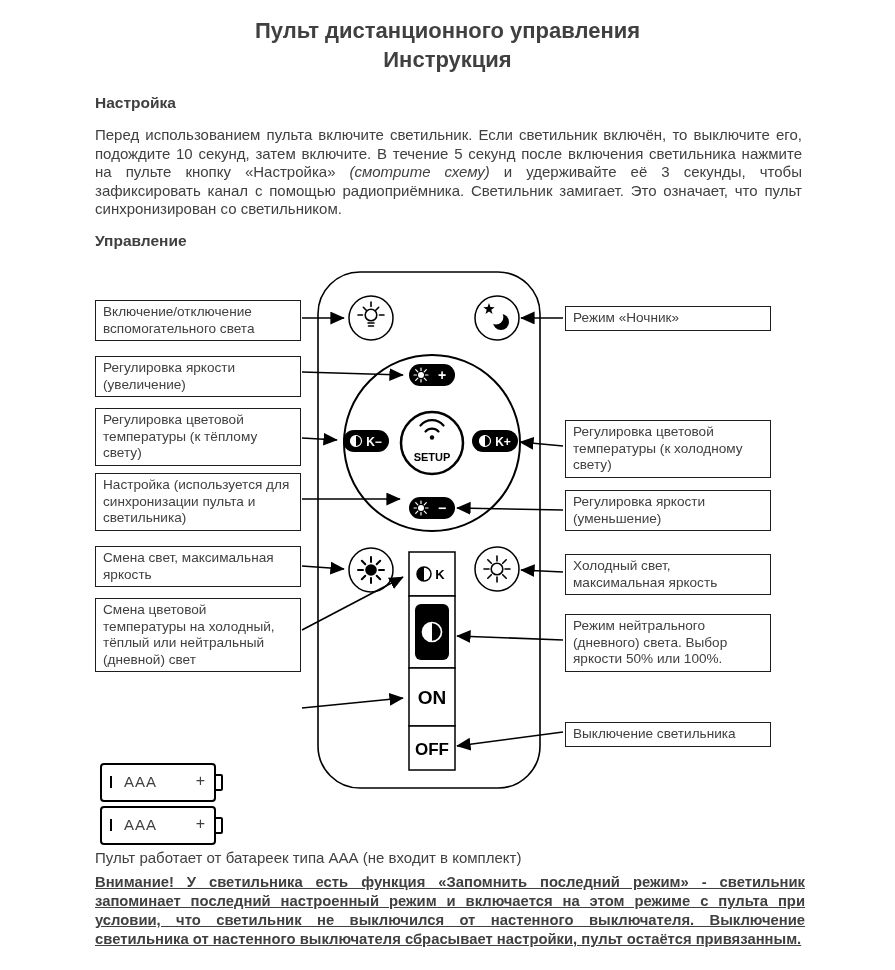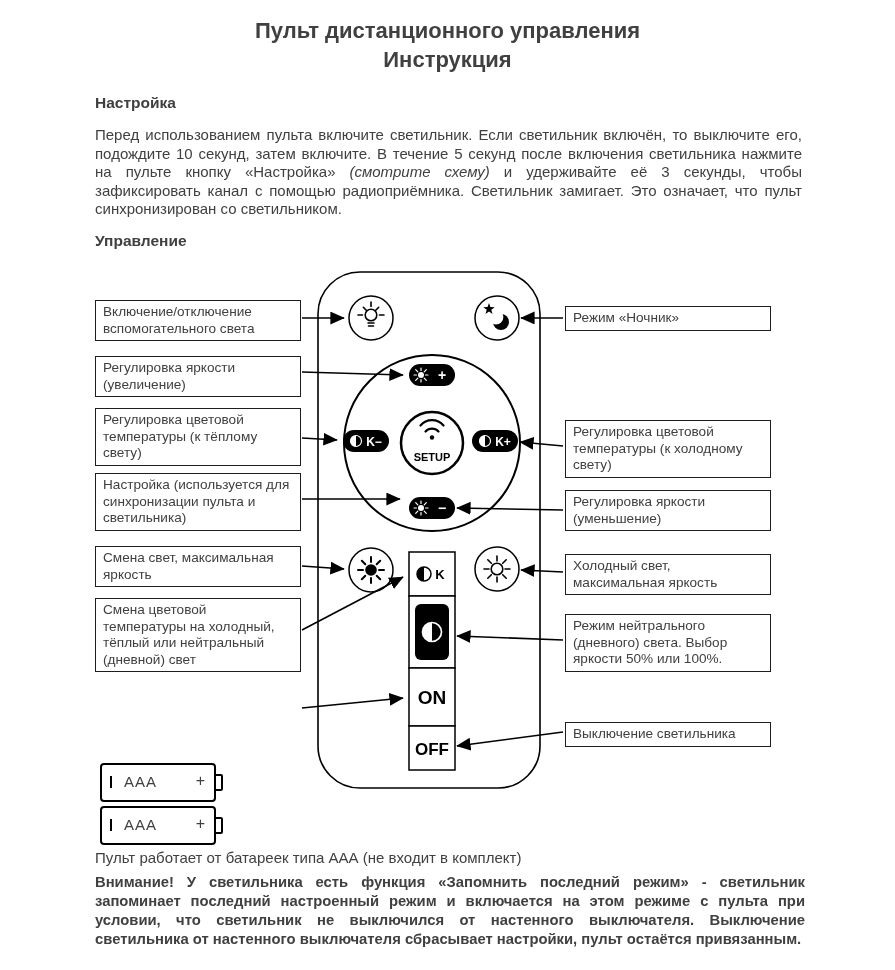--- a/index.html
+++ b/index.html
@@ -19,21 +19,21 @@
   svg text { font-family:"Liberation Sans","DejaVu Sans",sans-serif; }
   .battery { position:absolute; left:100px; width:112px; height:35px;
              border:2px solid #000; border-radius:4px; background:#fff; }
   .battery .term { position:absolute; left:8px; top:11px; width:2px; height:12px; background:#000; }
   .battery .lbl  { position:absolute; left:22px; top:8px; font-size:15px; letter-spacing:1px; }
   .battery .plus { position:absolute; right:9px; top:7px; font-size:16px; }
   .battery .nub  { position:absolute; right:-9px; top:9px; width:5px; height:13px;
                    border:2px solid #000; border-radius:2px; background:#fff; }
   .note   { position:absolute; left:95px; top:849px; font-size:15px; }
   .warning{ position:absolute; left:95px; top:873px; width:710px; font-size:14.8px;
-            line-height:19px; font-weight:bold; text-align:justify; margin:0; }
+            line-height:19px; font-weight:bold; text-align:justify; margin:0;text-decoration:underline; }
 </style>
 </head>
 <body>
 
 <div class="page">
 
   <div class="title">
     <div>Пульт дистанционного управления</div>
     <div>Инструкция</div>
   </div>

